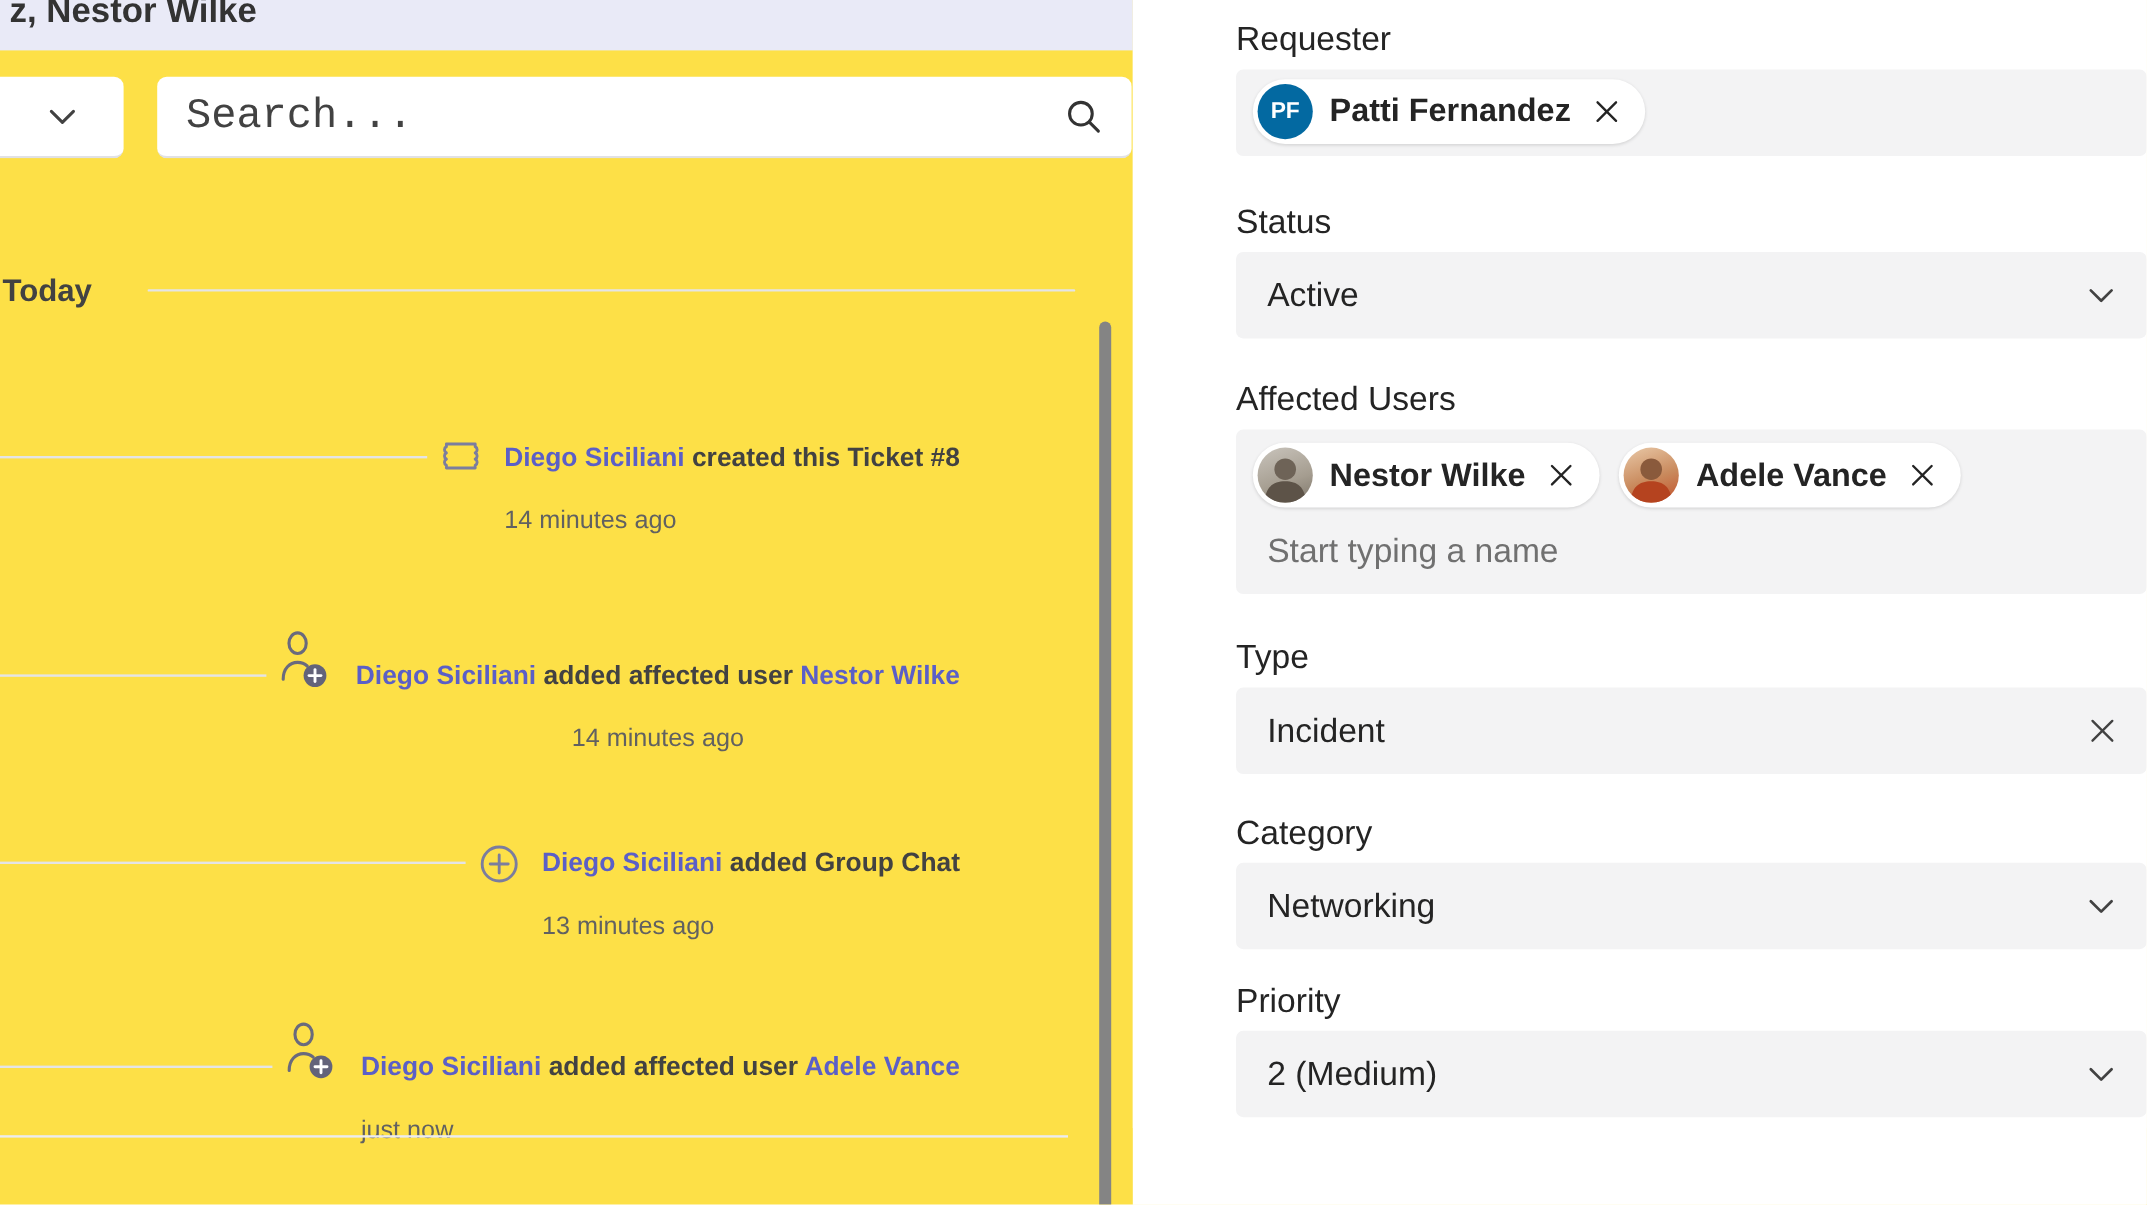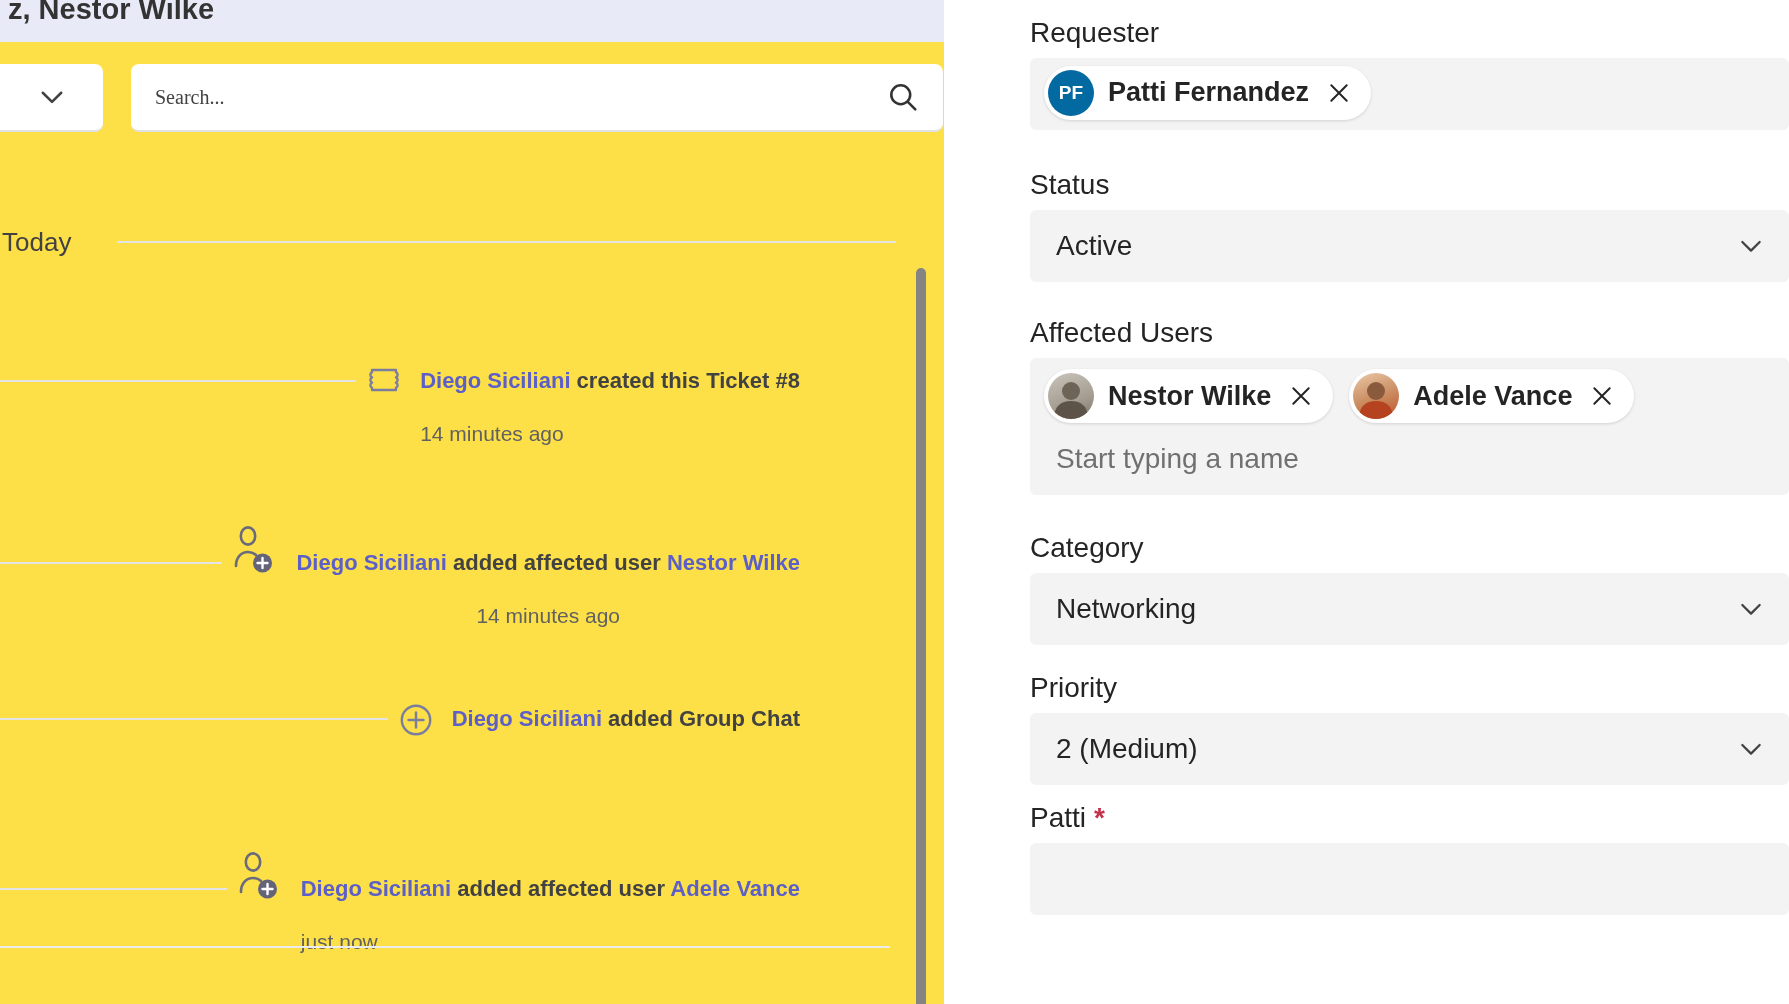--- a/index.html
+++ b/index.html
@@ -15,26 +15,26 @@
     background:#e9eaf7; overflow:hidden; }
   .title-bar .title-text { display:block; margin:-7px 0 0 8px; font-size:29px; font-weight:700; color:#333; white-space:nowrap; }
 
   .filter-btn { position:absolute; left:0; top:64px; width:103px; height:68px;
     background:#fff; border:none; border-bottom:2px solid #e1e1e4; border-radius:0 8px 8px 0;
     display:flex; align-items:center; justify-content:center; cursor:pointer; }
 
   .search-box { position:absolute; left:131px; top:64px; width:812px; height:68px;
     background:#fff; border-bottom:2px solid #e1e1e4; border-radius:8px;
     display:flex; align-items:center; padding:0 22px 0 24px; }
-  .search-box input { flex:1; border:none; outline:none; font-family:Liberation Serif, serif;
-    font-size:20px; color:#242424; background:transparent; }
+  .search-box input { flex:1; border:none; outline:none; font-family:Liberation Mono, monospace;
+    font-size:35px; color:#242424; background:transparent; }
   .search-box input::placeholder { color:#424242; opacity:1; }
 
   .today-row { position:absolute; left:0; top:224px; width:896px; height:36px;
-    display:flex; align-items:center; }
+    display:flex; align-items:center;font-weight:bold; }
   .today-label { font-size:26px; color:#424242; padding-left:2px; }
   .today-line { flex:1; height:2px; background:#e4e4e6; margin-left:46px; border-radius:1px; }
 
   .event-row { position:absolute; left:0; width:800px; display:flex; align-items:flex-start; }
   .evt-line { flex:1; height:2px; background:#e4e4e6; margin-top:16px; }
   .evt-icon { flex:none; margin:0 18px 0 10px; display:flex; }
   .evt-icon.ticket  { margin-top:1px; }
   .evt-icon.circle  { margin-top:0; }
   .evt-icon.person  { margin-top:-24px; }
   .evt-content { flex:none; max-width:620px; }
@@ -152,20 +152,21 @@
       <span class="evt-line"></span>
       <span class="evt-icon circle">
         <svg width="36" height="36" viewBox="0 0 36 36">
           <circle cx="18" cy="18" r="14.2" fill="none" stroke="#7b7d9e" stroke-width="2.4"></circle>
           <line x1="18" y1="10.5" x2="18" y2="25.5" stroke="#7b7d9e" stroke-width="2.4" stroke-linecap="round"></line>
           <line x1="10.5" y1="18" x2="25.5" y2="18" stroke="#7b7d9e" stroke-width="2.4" stroke-linecap="round"></line>
         </svg>
       </span>
       <div class="evt-content">
         <div class="evt-text"><span class="person-link">Diego Siciliani</span><span> added Group Chat</span></div>
+        <div class="evt-time">13 minutes ago</div>
       </div>
     </div>
 
     <div class="event-row" style="top:872px;">
       <span class="evt-line"></span>
       <span class="evt-icon person">
         <svg width="46" height="54" viewBox="0 0 46 54">
           <ellipse cx="16" cy="14" rx="7.2" ry="8.6" fill="none" stroke="#6a6a7d" stroke-width="2.6"></ellipse>
           <path d="M4 44 C4 35 9.5 30 16 30 C19 30 21.8 31 24 33" fill="none" stroke="#6a6a7d" stroke-width="2.6" stroke-linecap="round"></path>
           <circle cx="30.5" cy="41" r="9.5" fill="#63637a"></circle>
@@ -242,20 +243,31 @@
               <svg width="28" height="28" viewBox="0 0 20 20">
                   <path d="M4.5 4.5 L15.5 15.5 M15.5 4.5 L4.5 15.5" stroke="#242424" stroke-width="1.4" stroke-linecap="round"></path>
                 </svg>
             </span>
           </div>
         </div>
         <input class="typeahead" type="text" value="" placeholder="Start typing a name" style="">
       </div>
     </div>
 
+    <div class="sec mb-type">
+      <div class="field-label">Type</div>
+      <div class="field select">
+        <span class="field-value">Incident</span>
+        <span class="field-trailing">
+          <svg width="30" height="30" viewBox="0 0 20 20">
+              <path d="M4.5 4.5 L15.5 15.5 M15.5 4.5 L4.5 15.5" stroke="#424242" stroke-width="1.3" stroke-linecap="round"></path>
+            </svg>
+        </span>
+      </div>
+    </div>
 
     <div class="sec mb-category">
       <div class="field-label">Category</div>
       <div class="field select">
         <span class="field-value">Networking</span>
         <span class="field-trailing">
           <svg width="32" height="32" viewBox="0 0 24 24">
               <path d="M5.5 9 L12 15.5 L18.5 9" fill="none" stroke="#424242" stroke-width="1.7" stroke-linecap="round" stroke-linejoin="round"></path>
             </svg>
         </span>

